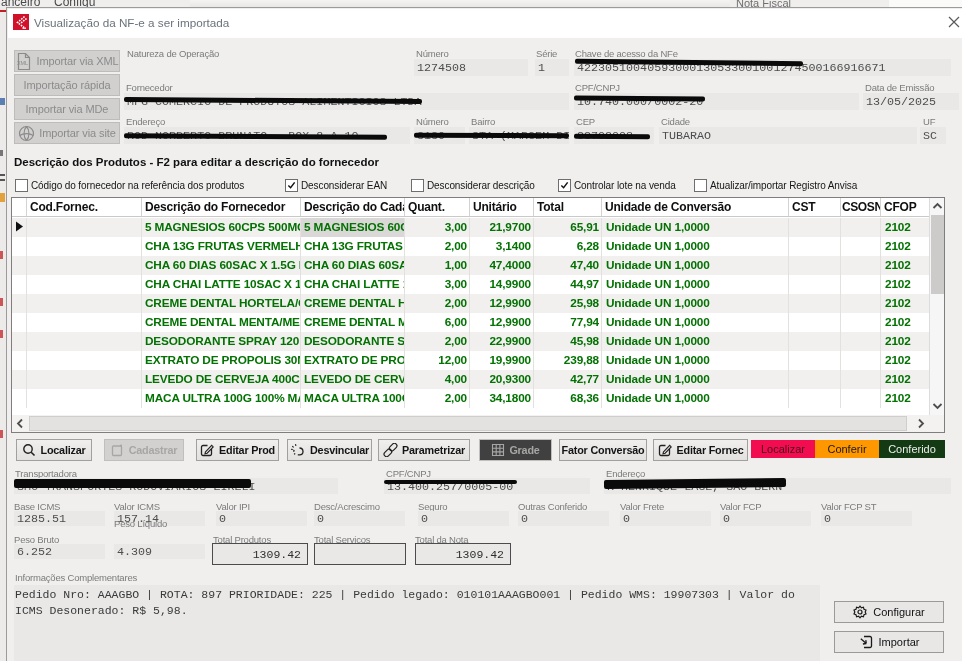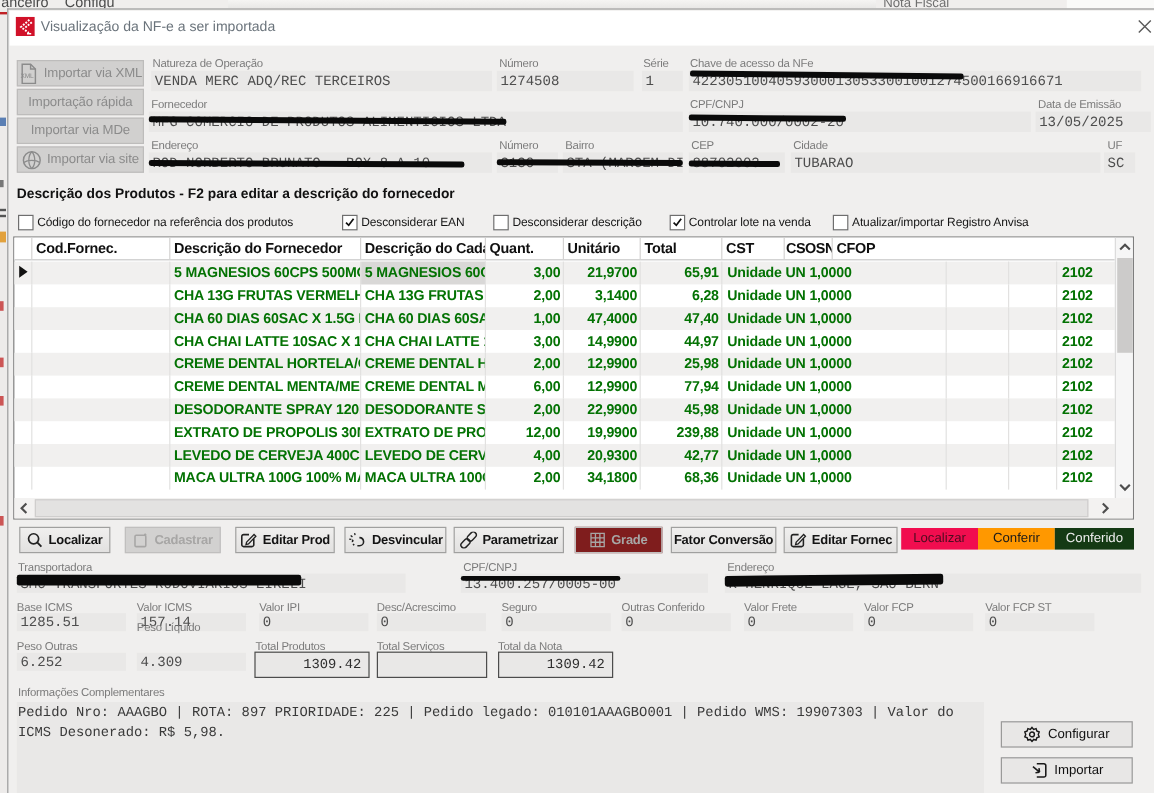--- a/index.html
+++ b/index.html
@@ -80,21 +80,20 @@
       </svg>Importar via XML</div>
     <div class="btnL" style="top:73px">Importação rápida</div>
     <div class="btnL" style="top:97px">Importar via MDe</div>
     <div class="btnL" style="top:121px">
       <svg style="margin-right:4px;flex:none" width="17" height="17" viewBox="0 0 17 17">
         <circle cx="8.5" cy="8.5" r="7" fill="none" stroke="#8b8b8b" stroke-width="1.2"></circle>
         <path d="M8.5 1.5 C5.2 5 5.2 12 8.5 15.5 M8.5 1.5 C11.8 5 11.8 12 8.5 15.5 M1.8 10.5 C5 8 12 8 15.2 10.5" fill="none" stroke="#8b8b8b" stroke-width="1.1"></path>
       </svg>Importar via site</div>
 
     <div class="lbl" style="left:126px;top:47px">Natureza de Operação</div>
-    <div class="fld" style="left:125px;top:58px;width:284px;height:17px">VENDA MERC ADQ/REC TERCEIROS</div>
     <div class="lbl" style="left:415px;top:47px">Número</div>
     <div class="fld" style="left:413px;top:58px;width:114px;height:17px">1274508</div>
     <div class="lbl" style="left:535px;top:47px">Série</div>
     <div class="fld" style="left:534px;top:58px;width:34px;height:17px">1</div>
     <div class="lbl" style="left:574px;top:47px">Chave de acesso da NFe</div>
     <div class="fld" style="left:573px;top:58px;width:377px;height:17px">42230510040593000130533001001274500166916671</div>
     <div class="strike" style="left:574px;top:59px;width:228px;height:5px;transform:rotate(0.6deg)"></div>
 
     <div class="lbl" style="left:125px;top:81px">Fornecedor</div>
     <div class="fld" style="left:123px;top:92px;width:445px;height:17px">MFG COMERCIO DE PRODUTOS ALIMENTICIOS LTDA</div>
@@ -144,20 +143,21 @@
 
     <div class="abs" style="left:10px;top:196px;width:934px;height:236px;border:1px solid #7e7e7e;background:#fff">
 <div class="trow thead" style="top:0;height:19px">
             <div class="td i"></div>
             <div class="td" style="width:115px">Cod.Fornec.</div>
             <div class="td" style="width:159px">Descrição do Fornecedor</div>
             <div class="td" style="width:104px">Descrição do Cada</div>
             <div class="td" style="width:65px">Quant.</div>
             <div class="td" style="width:64px">Unitário</div>
             <div class="td" style="width:68px">Total</div>
+            <div class="td" style="width:187px">Unidade de Conversão</div>
             <div class="td" style="width:52px">CST</div>
             <div class="td" style="width:40px;padding-left:1px;letter-spacing:-0.4px">CSOSN</div>
             <div class="td" style="width:48px;border-right:none">CFOP</div>
           </div>
 <div class="trow sh" style="top:20px;height:19px">
             <div class="td i">
               <svg width="9" height="11" viewBox="0 0 9 11" style="margin:3px 0 0 3px">
                 <path d="M1 0.5 L8 5.5 L1 10.5 z" fill="#111"></path>
               </svg>
             </div>
@@ -342,21 +342,21 @@
         </div>
     <div class="wbtn" style="left:377px;width:92px">
       <svg width="15" height="14" viewBox="0 0 15 14">
             <g fill="none" stroke="#222" stroke-width="1.2">
               <rect x="4.8" y="-1.2" width="5" height="8.6" rx="2.5" transform="rotate(45 7.5 7)"></rect>
               <rect x="5.2" y="6.6" width="5" height="8.6" rx="2.5" transform="rotate(45 7.5 7)"></rect>
             </g>
           </svg>
           <span>Parametrizar</span>
         </div>
-    <div class="wbtn" style="left:478px;width:73px;color:#a7a6a5;background:#7f1d1d;border-color:#c0bfbe">
+    <div class="wbtn" style="left:478px;width:73px;color:#a7a6a5;background:#404040;border-color:#c0bfbe">
       <svg width="14" height="14" viewBox="0 0 14 14">
             <path d="M1.5 1.5 h11 v11 h-11 z M1.5 5.2 h11 M1.5 8.9 h11 M5.2 1.5 v11 M8.9 1.5 v11" fill="none" stroke="#a7a6a5" stroke-width="1.1"></path>
           </svg>
           <span>Grade</span>
         </div>
     <div class="wbtn" style="left:558px;width:88px">Fator Conversão</div>
     <div class="wbtn" style="left:652px;width:95px">
       <svg width="15" height="14" viewBox="0 0 15 14">
             <path d="M11.5 6 v5 a1.5 1.5 0 0 1 -1.5 1.5 h-7 a1.5 1.5 0 0 1 -1.5 -1.5 v-7 a1.5 1.5 0 0 1 1.5 -1.5 h4.5" fill="none" stroke="#222" stroke-width="1.3"></path>
             <path d="M5.5 8.8 L11.7 2.4 L13.2 3.9 L7.1 10.2 L5 10.8 z" fill="none" stroke="#222" stroke-width="1.1"></path>
@@ -389,21 +389,21 @@
 <div class="tot-fld" style="left:417px;top:510px;width:91px;height:15px">0</div>
 <div class="tot-lbl" style="left:517px;top:500px">Outras Conferido</div>
 <div class="tot-fld" style="left:517px;top:510px;width:91px;height:15px">0</div>
 <div class="tot-lbl" style="left:619px;top:500px">Valor Frete</div>
 <div class="tot-fld" style="left:619px;top:510px;width:91px;height:15px">0</div>
 <div class="tot-lbl" style="left:719px;top:500px">Valor FCP</div>
 <div class="tot-fld" style="left:719px;top:510px;width:91px;height:15px">0</div>
 <div class="tot-lbl" style="left:820px;top:500px">Valor FCP ST</div>
 <div class="tot-fld" style="left:820px;top:510px;width:91px;height:15px">0</div>
 
-    <div class="tot-lbl" style="left:13px;top:533px">Peso Outras</div>
+    <div class="tot-lbl" style="left:13px;top:533px">Peso Bruto</div>
     <div class="tot-fld" style="left:13px;top:543px;width:91px;height:15px">6.252</div>
     <div class="tot-lbl" style="left:113px;top:517px">Peso Líquido</div>
     <div class="tot-fld" style="left:113px;top:543px;width:91px;height:15px">4.309</div>
     <div class="tot-lbl" style="left:212px;top:533px">Total Produtos</div>
     <div class="box" style="left:211px;top:542px;width:96px;height:22px">1309.42</div>
     <div class="tot-lbl" style="left:313px;top:533px">Total Serviços</div>
     <div class="box" style="left:313px;top:542px;width:92px;height:22px"></div>
     <div class="tot-lbl" style="left:414px;top:533px">Total da Nota</div>
     <div class="box" style="left:414px;top:542px;width:96px;height:22px">1309.42</div>
 

